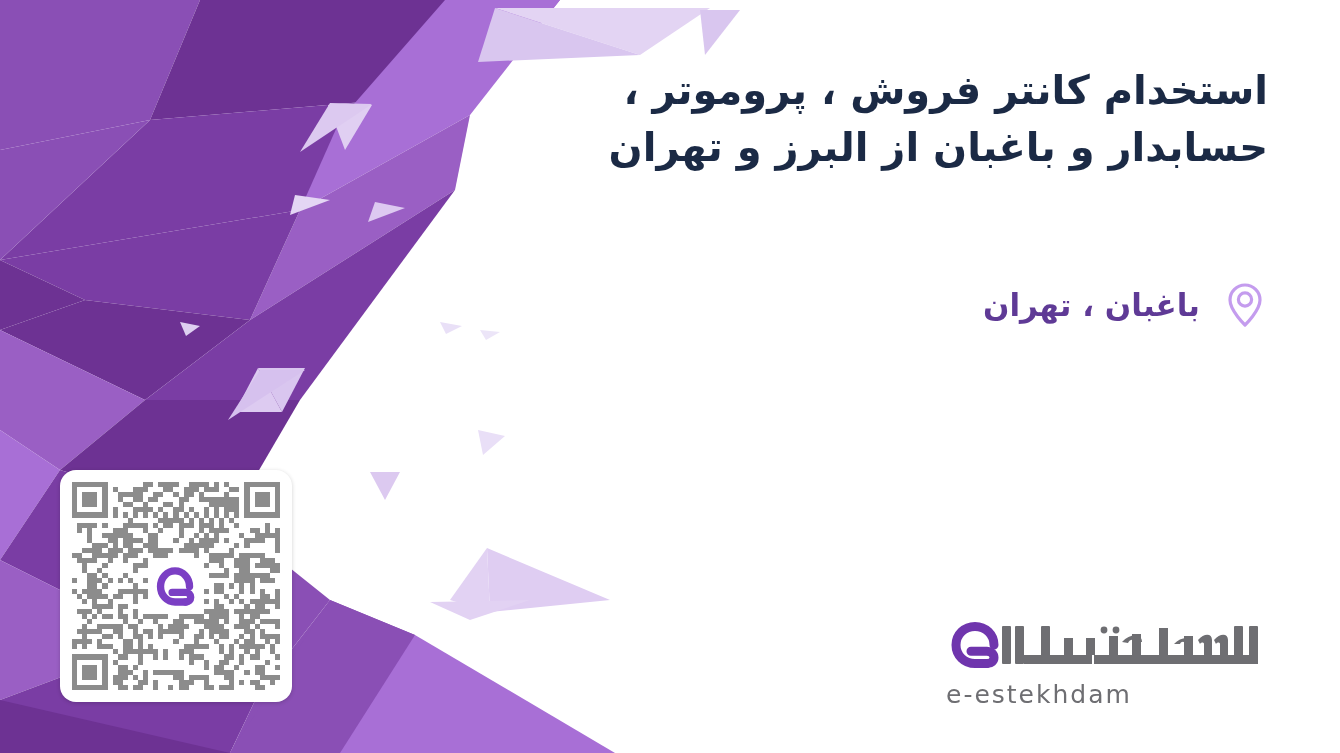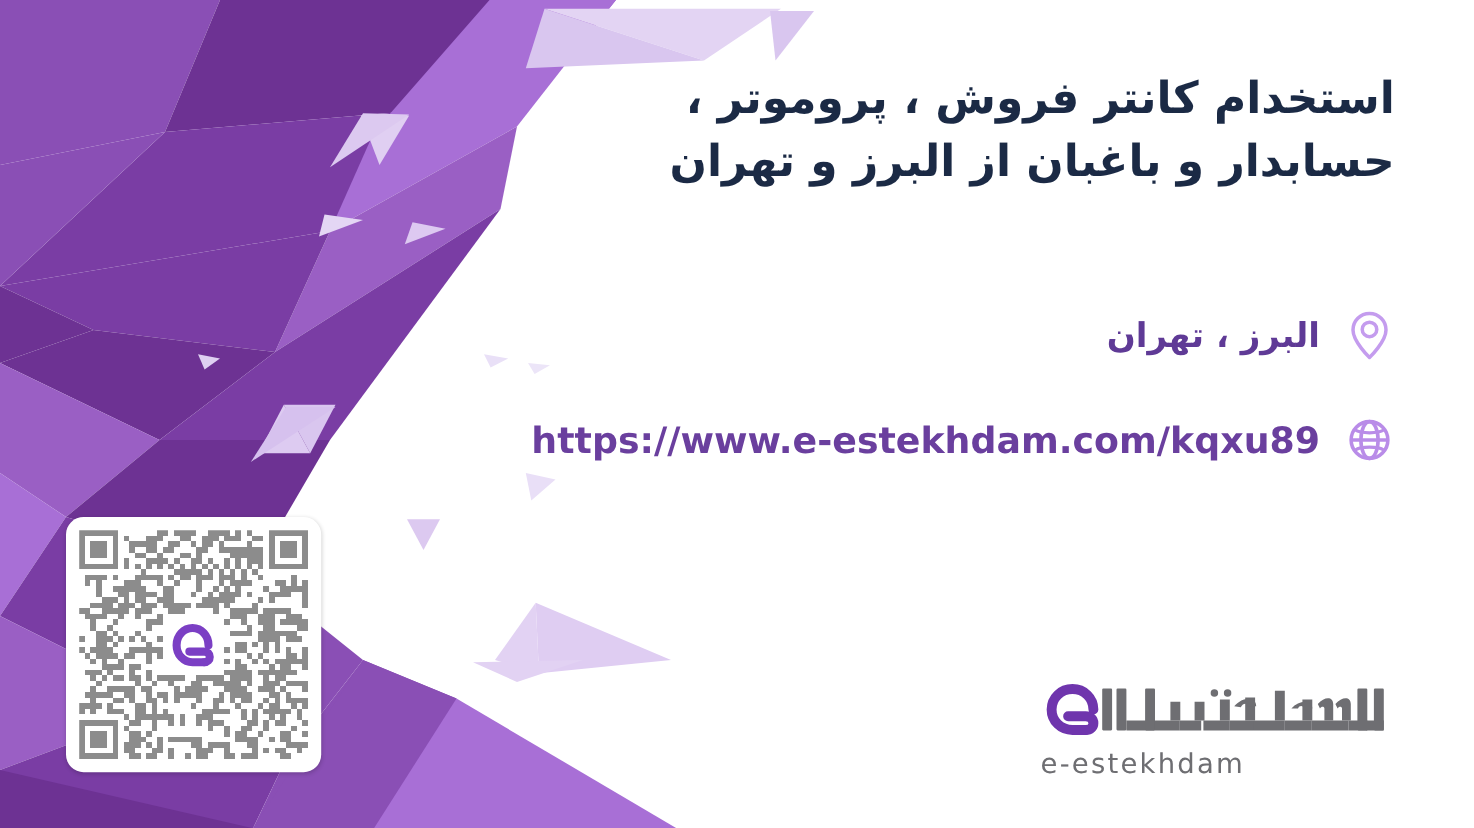--- a/index.html
+++ b/index.html
@@ -130,35 +130,23 @@
 
     <div id="title">استخدام کانتر فروش ، پروموتر ، حسابدار و باغبان از البرز و تهران</div>
 
     <div class="meta-row" id="row-location">
       <span class="meta-icon">
         <svg viewBox="0 0 40 46" width="40" height="46">
           <path d="M20 3 C11.7 3 5 9.7 5 18 C5 28.5 20 43 20 43 C20 43 35 28.5 35 18 C35 9.7 28.3 3 20 3 Z" fill="none" stroke="#c49cee" stroke-width="3.2" stroke-linejoin="round" stroke-linecap="round"></path>
           <circle cx="20" cy="17.5" r="6.6" fill="none" stroke="#c49cee" stroke-width="3.2"></circle>
         </svg>
       </span>
-      <span class="meta-text" id="location-text">البرز ، تهران</span>
+      <span class="meta-text" id="location-text">باغبان ، تهران</span>
     </div>
 
-    <div class="meta-row" id="row-url">
-      <span class="meta-icon">
-        <svg viewBox="0 0 44 44" width="42" height="42">
-          <circle cx="22" cy="22" r="17.5" fill="none" stroke="#b98ce8" stroke-width="3.4"></circle>
-          <ellipse cx="22" cy="22" rx="8.2" ry="17.5" fill="none" stroke="#b98ce8" stroke-width="3.4"></ellipse>
-          <line x1="4.6" y1="22" x2="39.4" y2="22" stroke="#b98ce8" stroke-width="3.4"></line>
-          <path d="M8.5 12.5 C13.5 16 30.5 16 35.5 12.5" fill="none" stroke="#b98ce8" stroke-width="3.1"></path>
-          <path d="M8.5 31.5 C13.5 28 30.5 28 35.5 31.5" fill="none" stroke="#b98ce8" stroke-width="3.1"></path>
-        </svg>
-      </span>
-      <span class="meta-text" id="url-text">https://www.e-estekhdam.com/kqxu89</span>
-    </div>
   </div>
 
   <div id="qr-wrap">
     <svg id="qr-canvas" viewBox="0 0 41 41" shape-rendering="crispEdges">
         <rect x="0" y="0" width="1" height="1" fill="#8c8c8c"></rect>
         <rect x="1" y="0" width="1" height="1" fill="#8c8c8c"></rect>
         <rect x="2" y="0" width="1" height="1" fill="#8c8c8c"></rect>
         <rect x="3" y="0" width="1" height="1" fill="#8c8c8c"></rect>
         <rect x="4" y="0" width="1" height="1" fill="#8c8c8c"></rect>
         <rect x="5" y="0" width="1" height="1" fill="#8c8c8c"></rect>

